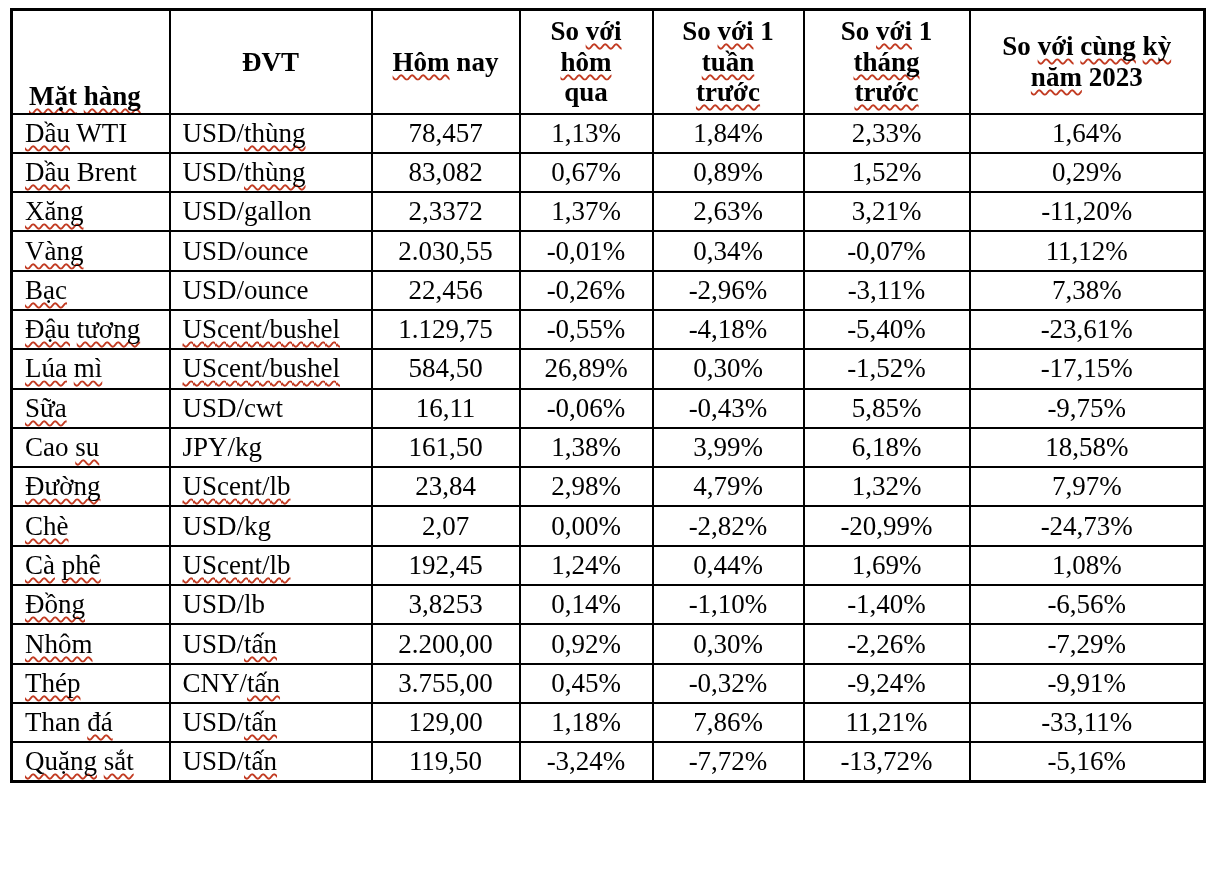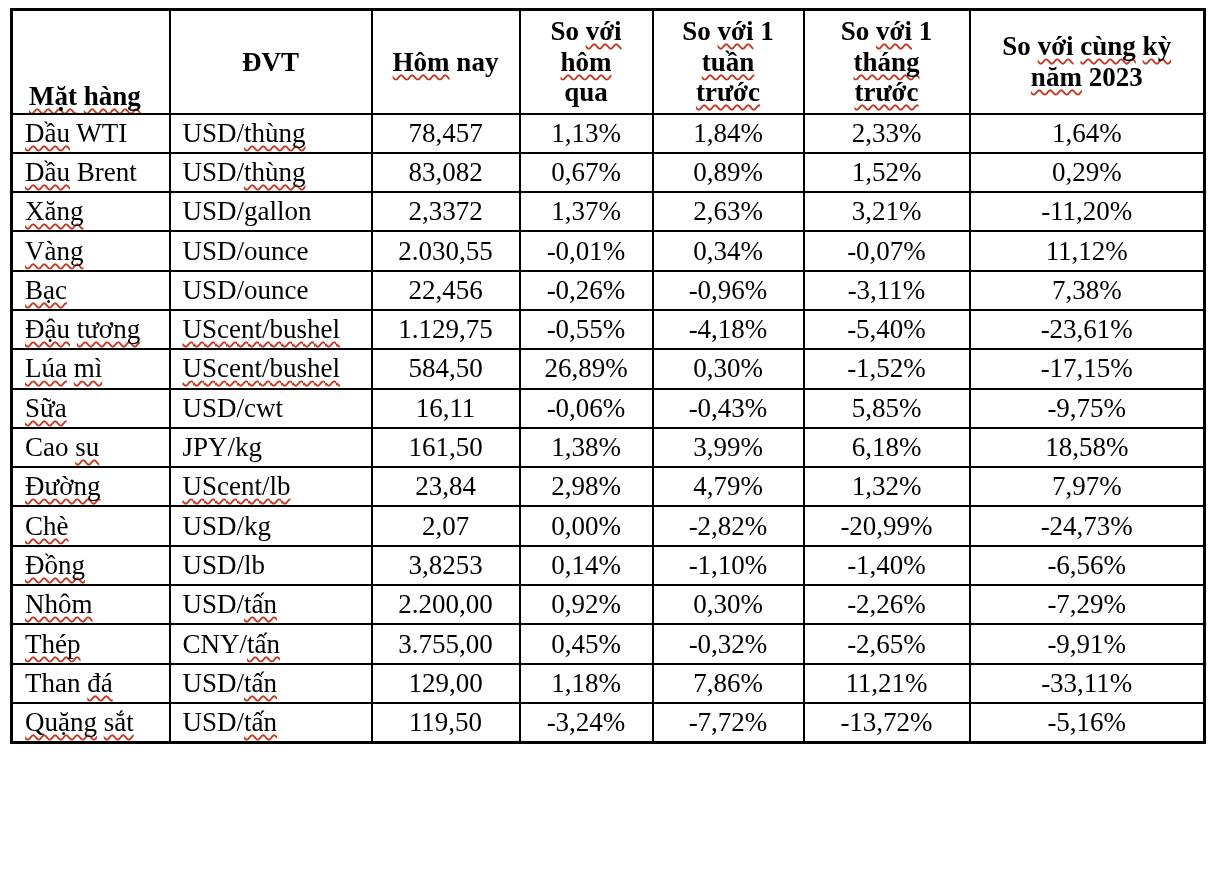--- a/index.html
+++ b/index.html
@@ -104,21 +104,21 @@
       <td class="c-center">0,34%</td>
       <td class="c-center">-0,07%</td>
       <td class="c-center">11,12%</td>
     </tr>
 
     <tr>
       <td class="c-left"><span class="sq">Bạc</span></td>
       <td class="c-left">USD/ounce</td>
       <td class="c-center">22,456</td>
       <td class="c-center">-0,26%</td>
-      <td class="c-center">-0,96%</td>
+      <td class="c-center">-2,96%</td>
       <td class="c-center">-3,11%</td>
       <td class="c-center">7,38%</td>
     </tr>
 
 
 
     <tr>
       <td class="c-left"><span class="sq">Đậu</span> <span class="sq">tương</span></td>
       <td class="c-left"><span class="sq">UScent/bushel</span></td>
       <td class="c-center">1.129,75</td>
@@ -171,20 +171,29 @@
     <tr>
       <td class="c-left"><span class="sq">Chè</span></td>
       <td class="c-left">USD/kg</td>
       <td class="c-center">2,07</td>
       <td class="c-center">0,00%</td>
       <td class="c-center">-2,82%</td>
       <td class="c-center">-20,99%</td>
       <td class="c-center">-24,73%</td>
     </tr>
 
+    <tr>
+      <td class="c-left"><span class="sq">Cà</span> <span class="sq">phê</span></td>
+      <td class="c-left"><span class="sq">UScent/lb</span></td>
+      <td class="c-center">192,45</td>
+      <td class="c-center">1,24%</td>
+      <td class="c-center">0,44%</td>
+      <td class="c-center">1,69%</td>
+      <td class="c-center">1,08%</td>
+    </tr>
 
     <tr>
       <td class="c-left"><span class="sq">Đồng</span></td>
       <td class="c-left">USD/lb</td>
       <td class="c-center">3,8253</td>
       <td class="c-center">0,14%</td>
       <td class="c-center">-1,10%</td>
       <td class="c-center">-1,40%</td>
       <td class="c-center">-6,56%</td>
     </tr>
@@ -198,21 +207,21 @@
       <td class="c-center">-2,26%</td>
       <td class="c-center">-7,29%</td>
     </tr>
 
     <tr>
       <td class="c-left"><span class="sq">Thép</span></td>
       <td class="c-left">CNY/<span class="sq">tấn</span></td>
       <td class="c-center">3.755,00</td>
       <td class="c-center">0,45%</td>
       <td class="c-center">-0,32%</td>
-      <td class="c-center">-2,65%</td>
+      <td class="c-center">-9,24%</td>
       <td class="c-center">-9,91%</td>
     </tr>
 
     <tr>
       <td class="c-left">Than <span class="sq">đá</span></td>
       <td class="c-left">USD/<span class="sq">tấn</span></td>
       <td class="c-center">129,00</td>
       <td class="c-center">1,18%</td>
       <td class="c-center">7,86%</td>
       <td class="c-center">11,21%</td>

